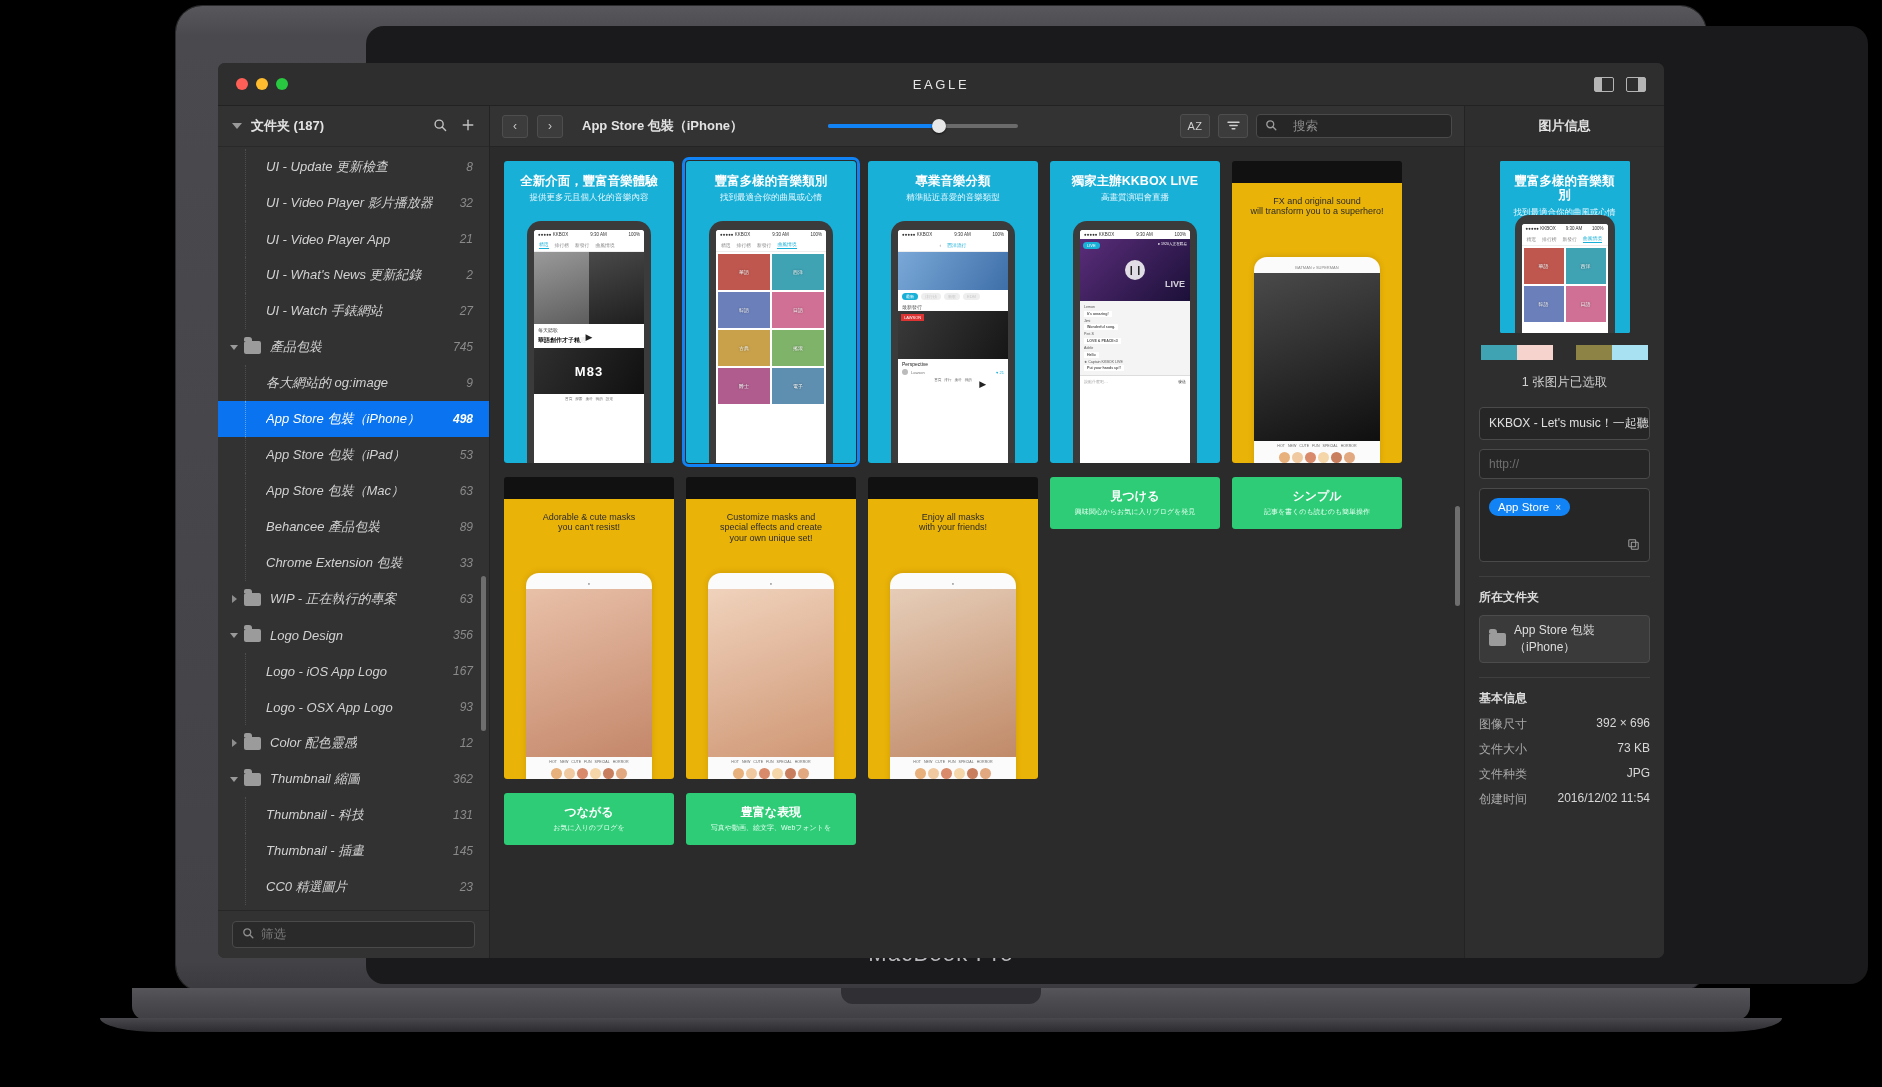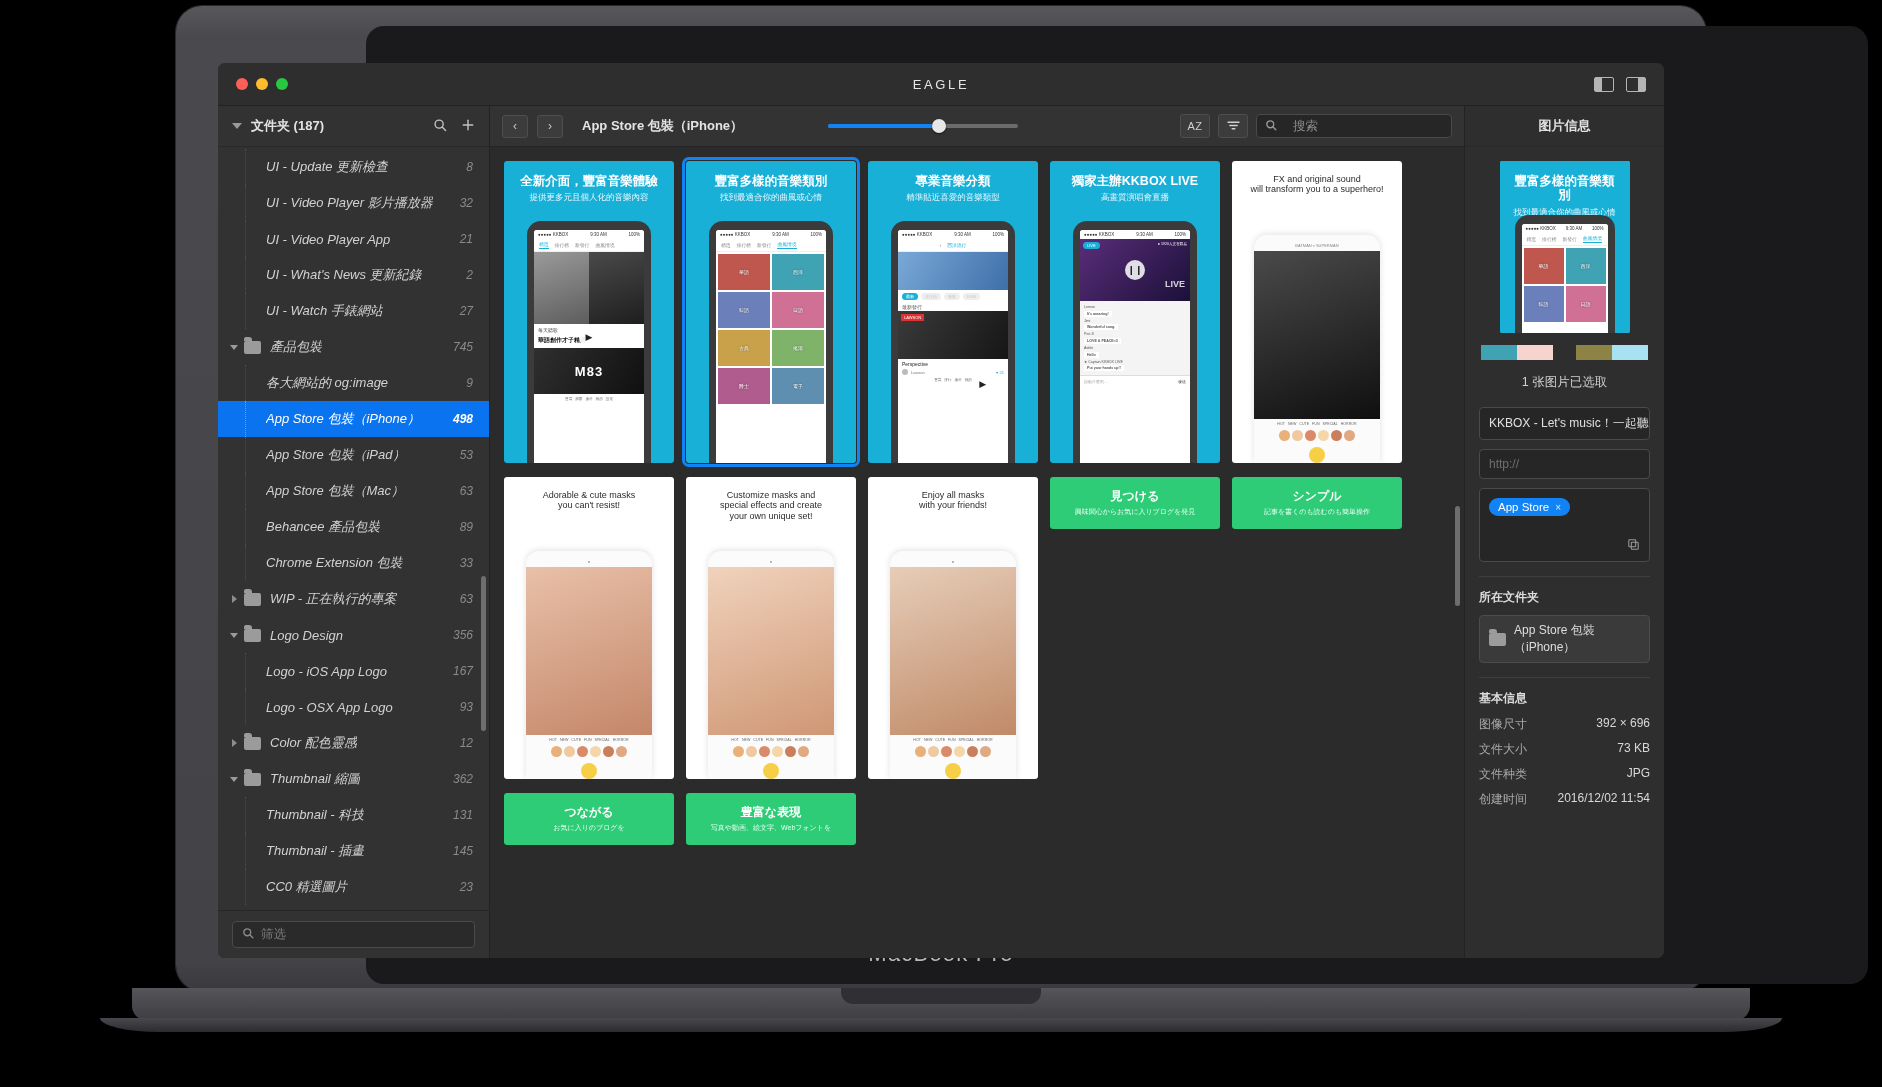--- a/index.html
+++ b/index.html
@@ -177,21 +177,21 @@
   }
 
   
   .ad { width: 100%; height: 100%; position: relative; }
   .ad .hd { text-align: center; padding: 13px 12px 6px; }
   .ad .h1 { font-weight: bold; line-height: 1.15; }
   .ad .h2 { line-height: 1.2; margin-top: 4px; }
   .ad-blue { background: #19b0d8; }
   .ad-blue .h1 { color: #fff; font-size: 12.5px; }
   .ad-blue .h2 { color: #e4f7fd; font-size: 8.5px; }
-  .ad-yellow { background: #ffffff; }
+  .ad-yellow { background: #eab308; margin-top: 22px; }
   .ad-yellow .h1 { color: #2c2c2c; font-size: 9px; font-weight: normal; }
   .ad-green { background: #2ecc76; }
   .ad-green .h1 { color: #fff; font-size: 12px; }
   .ad-green .h2 { color: #e3fff0; font-size: 7px; }
 
   .phone {
     position: absolute; left: 50%; transform: translateX(-50%);
     width: 124px; top: 60px; bottom: 0;
     background: #3b3b3b; border-radius: 14px 14px 0 0; padding: 9px 7px 0;
   }

